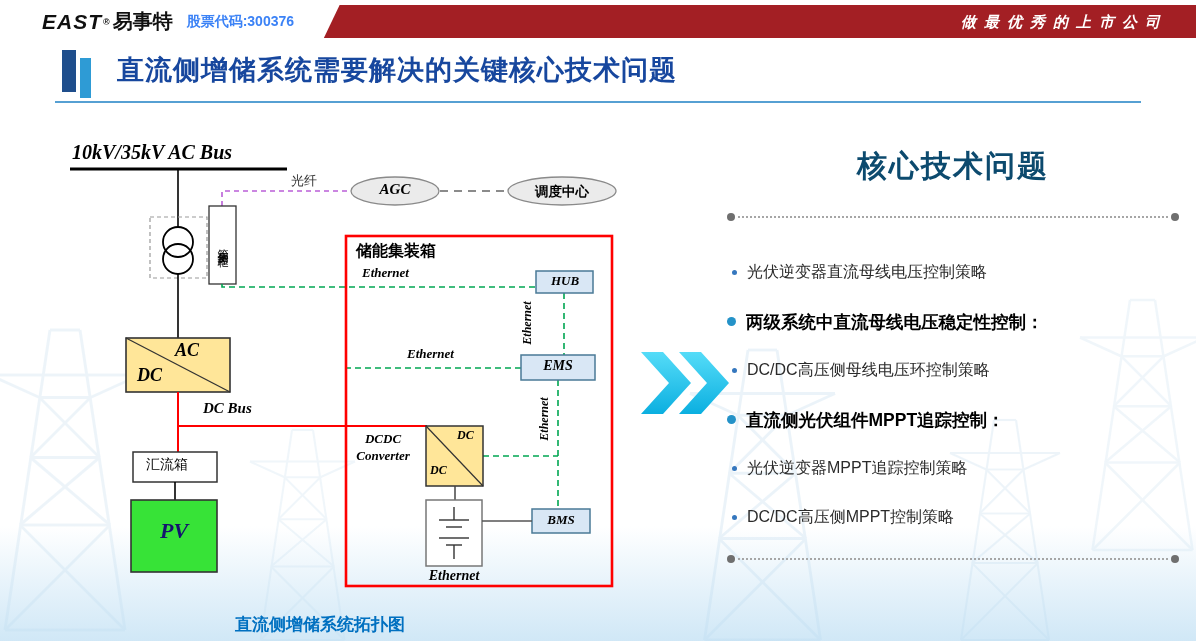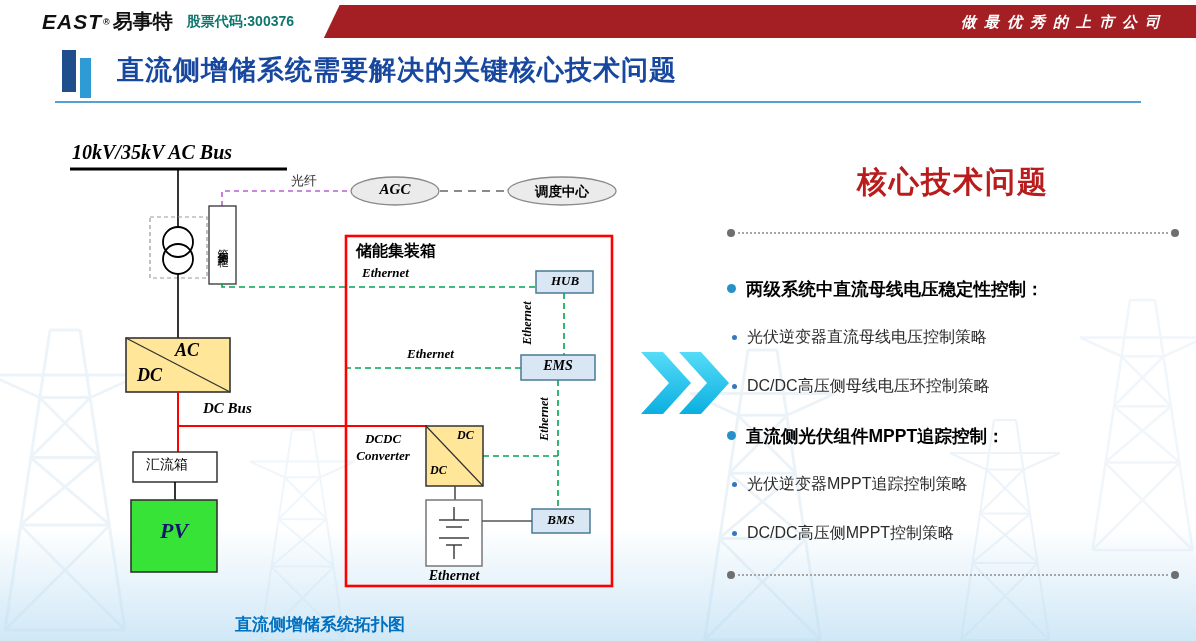--- a/index.html
+++ b/index.html
@@ -9,40 +9,40 @@
   .bg-svg{position:absolute;left:0;top:0;z-index:0;}
   .bottom-fade{position:absolute;left:0;bottom:0;width:100%;height:115px;z-index:0;
     background:linear-gradient(to top, rgba(183,219,242,.65), rgba(183,219,242,0));}
   
   .topbar{position:absolute;left:0;top:5px;width:100%;height:33px;background:#A31F24;z-index:5;}
   .logo-panel{position:absolute;left:0;top:0;width:342px;height:43px;background:#fff;z-index:6;
     clip-path:polygon(0 0,100% 0,94% 100%,0 100%);display:flex;align-items:center;padding-left:42px;box-sizing:border-box;}
   .logo-east{font-style:italic;font-weight:900;font-size:21px;color:#101010;letter-spacing:1px;}
   .logo-reg{font-size:9px;vertical-align:super;color:#101010;font-weight:700;margin:0 1px 0 1px;}
   .logo-cn{font-weight:900;font-size:20px;color:#101010;margin-left:2px;}
-  .stock{margin-left:14px;font-size:14px;font-weight:700;color:#0f766e;}
+  .stock{margin-left:14px;font-size:14px;font-weight:700;color:#3b82f6;}
   .slogan{position:absolute;right:28px;top:5px;height:42px;line-height:33px;color:#fff;z-index:6;
     font-style:italic;font-weight:700;font-size:15px;letter-spacing:8px;}
   
   .tbar{position:absolute;z-index:4;}
   .tbar1{left:62px;top:50px;width:14px;height:42px;background:#1F4E8C;}
   .tbar2{left:80px;top:58px;width:11px;height:40px;background:#2E9BD5;}
   .page-title{position:absolute;left:117px;top:52px;margin:0;z-index:4;
     font-size:27px;font-weight:800;color:#17479E;letter-spacing:1px;}
   .title-rule{position:absolute;left:55px;top:101px;width:1086px;border-top:2px solid #56A0D3;z-index:4;}
   
   .wires{position:absolute;left:0;top:0;z-index:1;pointer-events:none;}
   .lbl{position:absolute;z-index:2;white-space:nowrap;color:#000;}
   .serif{font-family:"Liberation Serif",serif;font-style:italic;font-weight:800;}
   .ctr{text-align:center;}
   .vert{writing-mode:vertical-rl;text-orientation:upright;}
   .rot{transform:rotate(-90deg);}
   
   .panel{position:absolute;left:727px;top:146px;width:452px;z-index:2;}
-  .panel h2{margin:16px;text-align:center;font-size:30px;font-weight:800;color:#b91c1c;letter-spacing:2px;}
+  .panel h2{margin:0;text-align:center;font-size:30px;font-weight:800;color:#0c4a6e;letter-spacing:2px;}
   .sep{display:flex;align-items:center;}
   .sep-top{margin-top:26px;}
   .sep-bottom{margin-top:6px;}
   .sep-dot{width:8px;height:8px;border-radius:50%;background:#6F6F6F;flex:0 0 auto;}
   .sep-line{flex:1;border-top:2px dotted #A6A6A6;margin:0 3px;}
   .items{margin-top:40px;}
   .item{display:flex;align-items:center;margin-bottom:26px;height:23px;}
   .dot{border-radius:50%;flex:0 0 auto;margin-right:10px;}
   .dot-big{width:9px;height:9px;background:#2492C8;}
   .dot-small{width:5px;height:5px;background:#3577BE;margin-left:5px;}
@@ -190,30 +190,30 @@
   <div class="lbl ctr" style="left:215px;top:613px;width:210px;font-size:17px;font-weight:800;color:#0070C0;">直流侧增储系统拓扑图</div>
 
   <aside class="panel">
     <h2>核心技术问题</h2>
     <div class="sep sep-top">
       <span class="sep-dot"></span>
       <span class="sep-line"></span>
       <span class="sep-dot"></span>
     </div>
     <div class="items">
+      <div class="item sub">
+        <span class="dot dot-small"></span>
+        <span class="txt">光伏逆变器直流母线电压控制策略</span>
+      </div>
       <div class="item heading">
         <span class="dot dot-big"></span>
         <span class="txt">两级系统中直流母线电压稳定性控制：</span>
       </div>
       <div class="item sub">
         <span class="dot dot-small"></span>
-        <span class="txt">光伏逆变器直流母线电压控制策略</span>
-      </div>
-      <div class="item sub">
-        <span class="dot dot-small"></span>
         <span class="txt">DC/DC高压侧母线电压环控制策略</span>
       </div>
       <div class="item heading">
         <span class="dot dot-big"></span>
         <span class="txt">直流侧光伏组件MPPT追踪控制：</span>
       </div>
       <div class="item sub">
         <span class="dot dot-small"></span>
         <span class="txt">光伏逆变器MPPT追踪控制策略</span>
       </div>

